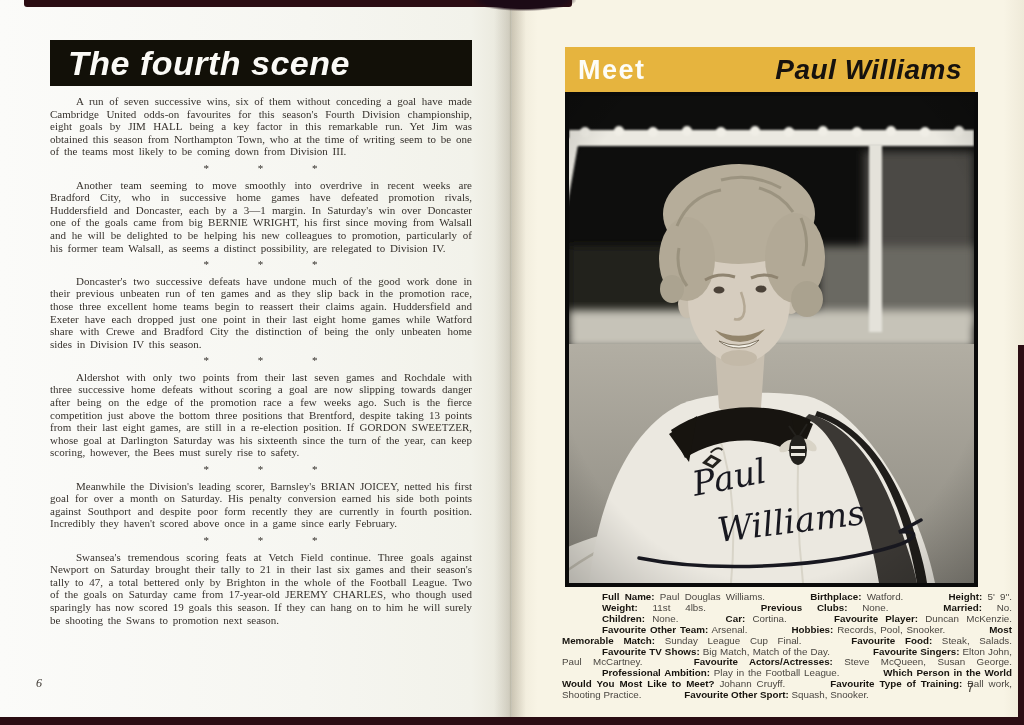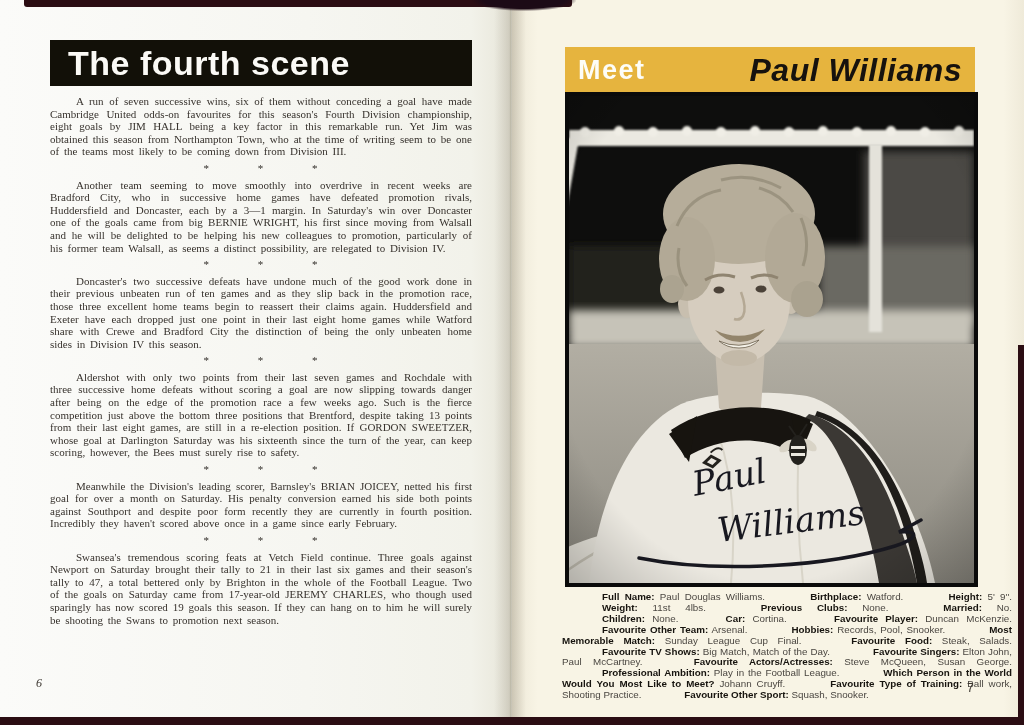--- a/index.html
+++ b/index.html
@@ -28,21 +28,21 @@
   .edge-right{position:absolute;right:0;bottom:0;width:6px;height:380px;background:#2b0d13;}
 
   
   .article{position:absolute;left:50px;top:40px;width:422px;}
   .title-banner{
     background:#121008;height:46px;display:flex;align-items:center;
     padding-left:18px;margin-bottom:9px;
   }
   .title-banner span{
     font-family:"Liberation Sans",sans-serif;font-weight:bold;font-size:34px;
-    color:#fbfaf6;letter-spacing:.5px;white-space:nowrap;
+    color:#fbfaf6;letter-spacing:.5px;white-space:nowrap;font-style:italic;
   }
   .article-body{
     font-family:"Liberation Serif","DejaVu Serif",serif;
     font-size:11px;line-height:12.6px;color:#37322d;
     text-align:justify;word-spacing:2px;
   }
   .article-body .para{margin:0;text-indent:26px;}
   .article-body .sep{
     text-align:center;word-spacing:44px;margin:4px 0;color:#2e2a26;
     font-size:11px;letter-spacing:1px;
@@ -56,21 +56,21 @@
   .meet-banner{
     position:absolute;left:565px;top:47px;width:410px;height:46px;
     background:#e6b43e;display:flex;align-items:center;justify-content:space-between;
     padding:0 13px;box-sizing:border-box;
   }
   .meet-label{
     font-family:"Liberation Sans",sans-serif;font-weight:bold;font-size:27px;
     color:#fdfdf8;letter-spacing:1.5px;
   }
   .player-name{
-    font-family:"Liberation Sans",sans-serif;font-weight:bold;font-style:italic;font-size:32px;
+    font-family:"Liberation Sans",sans-serif;font-weight:bold;font-style:italic;font-size:28px;
     color:#16120e;letter-spacing:.5px;
   }
   .photo-frame{
     position:absolute;left:565px;top:92px;width:413px;height:495px;
     background:#0a0a0a;box-sizing:border-box;padding:4px;
   }
   .photo-frame svg{display:block;}
   .player-details{
     position:absolute;left:562px;top:592px;width:450px;
     font-family:"Liberation Sans",sans-serif;font-size:9.8px;line-height:10.9px;

